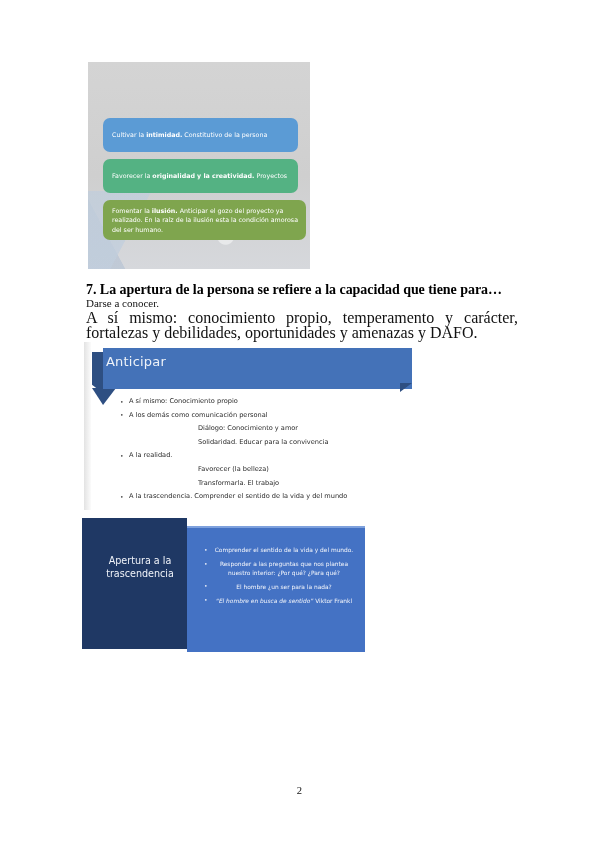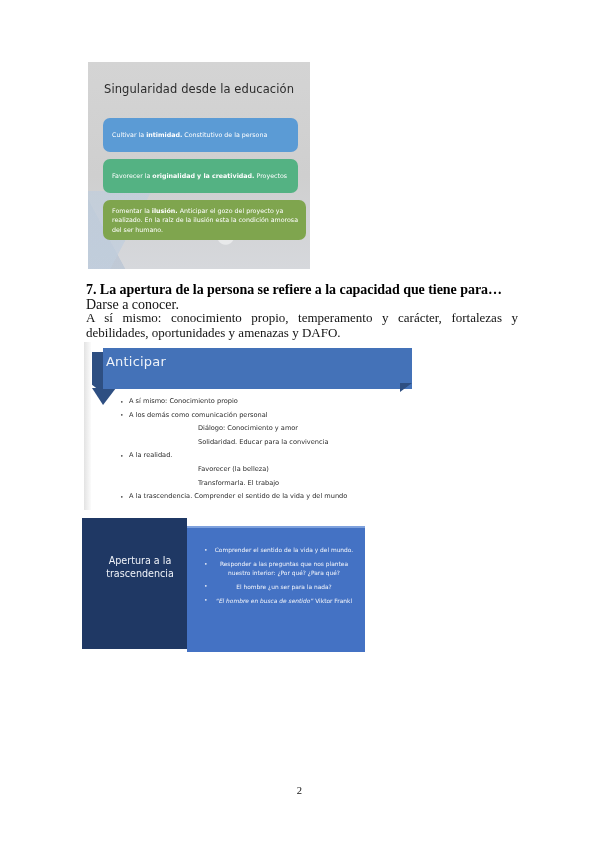--- a/index.html
+++ b/index.html
@@ -89,29 +89,29 @@
     font-size: 14px;
     font-weight: bold;
     color: #000;
     letter-spacing: -.05px;
   }
   .qline {
     position: absolute;
     left: 86px;
     top: 297px;
     width: 430px;
-    font-size: 14px;
+    font-size: 11px;
     color: #111;
   }
   .qpara {
     position: absolute;
     left: 86px;
     top: 311px;
     width: 432px;
-    font-size: 13px;
+    font-size: 16px;
     line-height: 14.6px;
     color: #111;
     text-align: justify;
     text-justify: inter-word;
   }
 
   
   .slide2 {
     position: absolute;
     left: 84px;
@@ -278,21 +278,20 @@
     color: #111;
   }
 </style>
 </head>
 <body>
 
 <div class="page">
 
   <div class="slide1">
     <div class="slide1-bgart"></div>
-    <div class="slide1-title">Singularidad desde la educación</div>
 
     <div class="s1box s1box-1">
       <div>
         <span>Cultivar la </span><b>intimidad.</b><span> Constitutivo de la persona</span>
       </div>
     </div>
 
     <div class="s1box s1box-2">
       <div>
         <span>Favorecer la </span><b>originalidad y la creatividad.</b><span> Proyectos</span>

